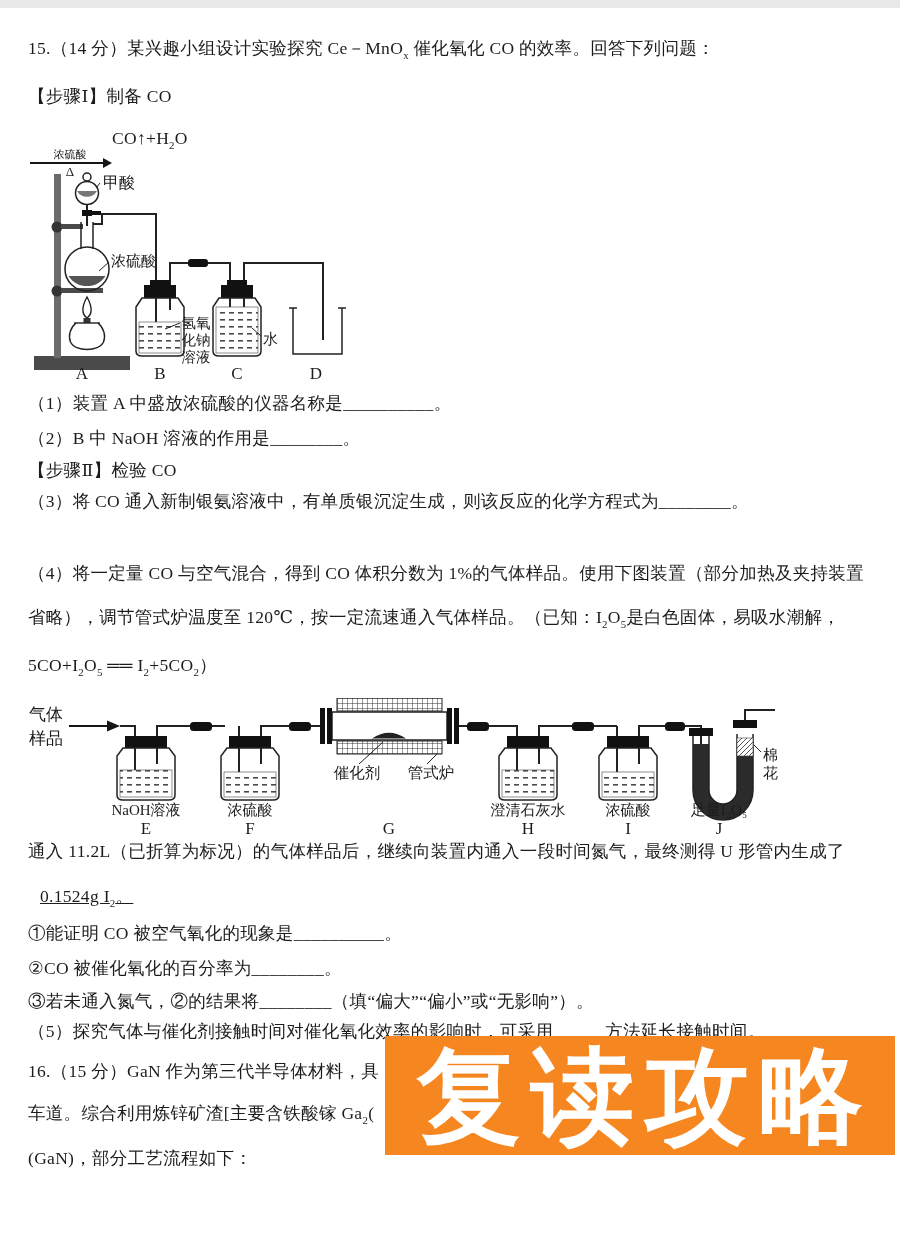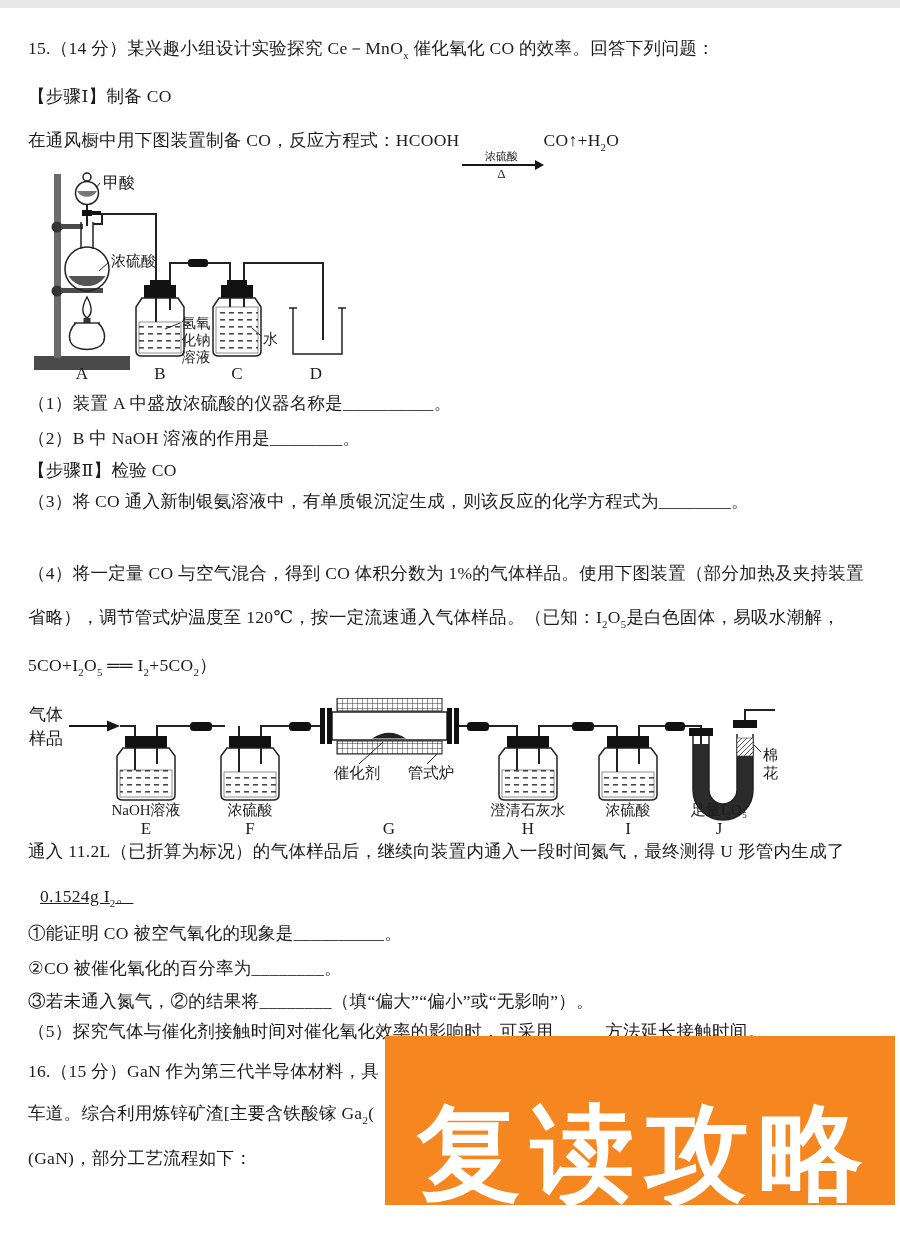--- a/index.html
+++ b/index.html
@@ -17,37 +17,37 @@
   .arrow-line{position:relative;width:80px;height:2px;background:#161616;}
   .arrow-line::after{content:"";position:absolute;right:-2px;top:-4.5px;width:0;height:0;
     border-top:5px solid transparent;border-bottom:5px solid transparent;border-left:9px solid #161616;}
   .cond-below{font-size:13px;line-height:1;margin-top:1px;}
   .blank-gap{display:inline-block;width:52px;}
   
   .diagram{position:absolute;}
   svg text{font-family:"Liberation Serif","DejaVu Serif",serif;fill:#1c1c1c;}
   
   #banner{
-    position:absolute;left:385px;top:1028px;width:510px;height:169px;
-    display:flex;align-items:flex-end;justify-content:center;
+    position:absolute;left:385px;top:1028px;width:510px;height:119px;
+    display:flex;align-items:center;justify-content:center;
     font-family:"Liberation Sans","DejaVu Sans",sans-serif;
     font-weight:bold;font-size:104px;letter-spacing:10px;line-height:1;
     text-indent:10px;
   }
 </style>
 </head>
 <body>
 
 <div id="page">
 
   <div class="line" style="top:28px;">15.（14 分）某兴趣小组设计实验探究 Ce－MnO<sub>x</sub> 催化氧化 CO 的效率。回答下列问题：</div>
   <div class="line" style="top:76px;">【步骤Ⅰ】制备 CO</div>
 
   <div class="line" style="top:120px;">
-    <span>在通风橱中用下图装置制备 CO，反应方程式：HCOOH</span><span class="rxn-wrap">
+    <span class="rxn-wrap">
         <span class="cond-above">浓硫酸</span>
         <span class="arrow-line"></span>
         <span class="cond-below">Δ</span>
       </span><span>CO↑+H<sub>2</sub>O</span>
   </div>
 
   <div class="diagram" style="left:30px;top:162px;">
     <svg width="440" height="215" viewBox="0 0 440 215">
       <defs>
         <pattern id="liqdash" width="9" height="7" patternUnits="userSpaceOnUse">

